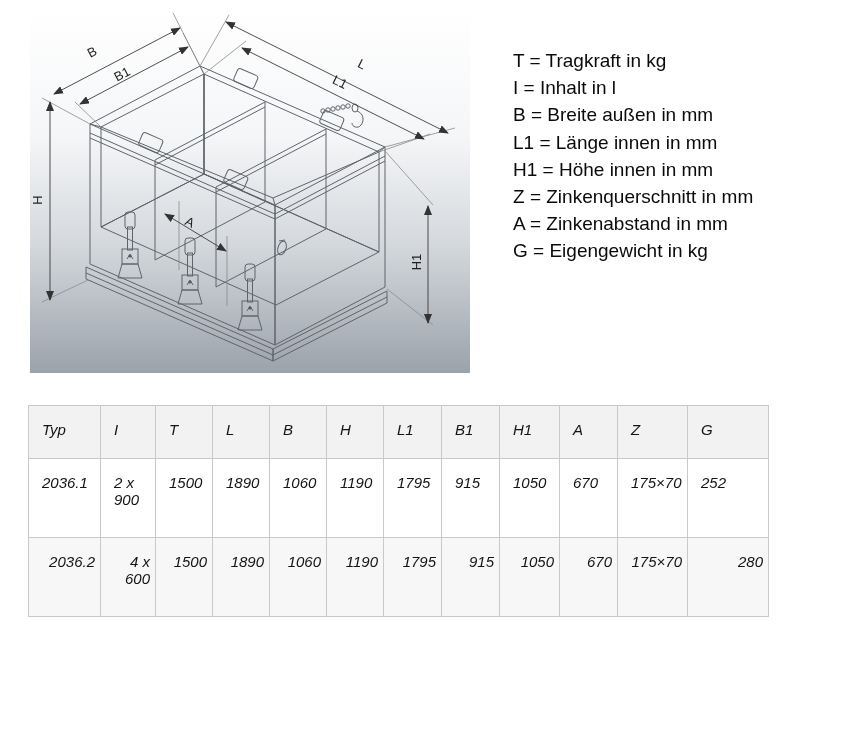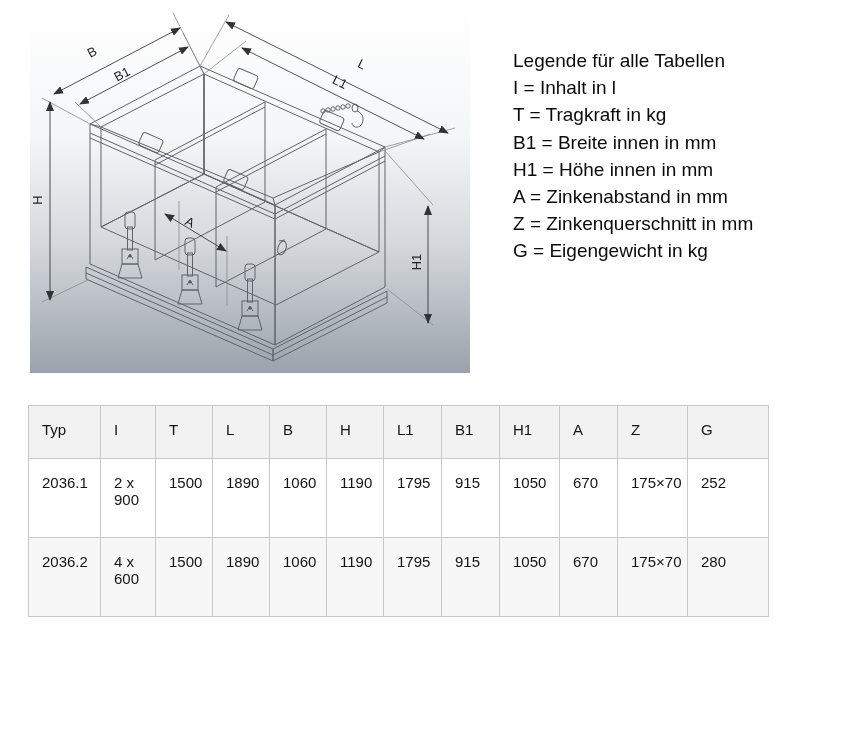--- a/index.html
+++ b/index.html
@@ -15,26 +15,26 @@
   .legend div { white-space:nowrap; }
 
   table.spec-table {
     position:absolute; left:28px; top:405px; width:740px;
     border-collapse:collapse; table-layout:fixed;
     font-size:15px; color:#141414;
   }
   .spec-table th, .spec-table td {
     border:1px solid #c9c9c9; text-align:left; vertical-align:top;
     padding:15px 5px 6px 13px; font-weight:400; white-space:pre-line;
-    overflow:hidden; box-sizing:border-box;
+    overflow:hidden; box-sizing:border-box;font-style:italic;
   }
   .spec-table thead tr { height:53px; }
   .spec-table thead th { background:#f2f2f2; }
   .spec-table tbody tr { height:79px; }
-  .spec-table tbody tr.alt td { background:#f7f7f7; }
+  .spec-table tbody tr.alt td { background:#f7f7f7;text-align:right; }
 
   
   .w  { fill:none; stroke:#5f646a; stroke-width:1; }
   .dim { fill:none; stroke:#3a3a3a; stroke-width:0.9; }
   .ext { fill:none; stroke:#8a8a8a; stroke-width:0.8; }
   .lbl { fill:#1e1e1e; font-size:13px; font-family:"Liberation Sans",sans-serif; text-anchor:middle; }
 </style>
 </head>
 <body>
 
@@ -164,27 +164,27 @@
       <text class="lbl" x="330" y="60" transform="rotate(26.5 330 60)">L</text>
       <text class="lbl" x="308" y="78" transform="rotate(26.5 308 78)">L1</text>
       <text class="lbl" x="12" y="192" transform="rotate(-90 12 192)">H</text>
       <text class="lbl" x="391" y="254" transform="rotate(-90 391 254)">H1</text>
       <text class="lbl" x="158" y="218" transform="rotate(25 158 218)">A</text>
     </g>
   </svg>
 </div>
 
 <div class="legend">
-  <div>Legende für alle Tabellen</div>
+  <div>T = Tragkraft in kg</div>
   <div>I = Inhalt in l</div>
-  <div>T = Tragkraft in kg</div>
-  <div>B1 = Breite innen in mm</div>
+  <div>B = Breite außen in mm</div>
+  <div>L1 = Länge innen in mm</div>
   <div>H1 = Höhe innen in mm</div>
+  <div>Z = Zinkenquerschnitt in mm</div>
   <div>A = Zinkenabstand in mm</div>
-  <div>Z = Zinkenquerschnitt in mm</div>
   <div>G = Eigengewicht in kg</div>
 </div>
 
 <table class="spec-table">
   <colgroup>
     <col style="width:72px">
       <col style="width:55px">
       <col style="width:57px">
       <col style="width:57px">
     <col style="width:57px">

